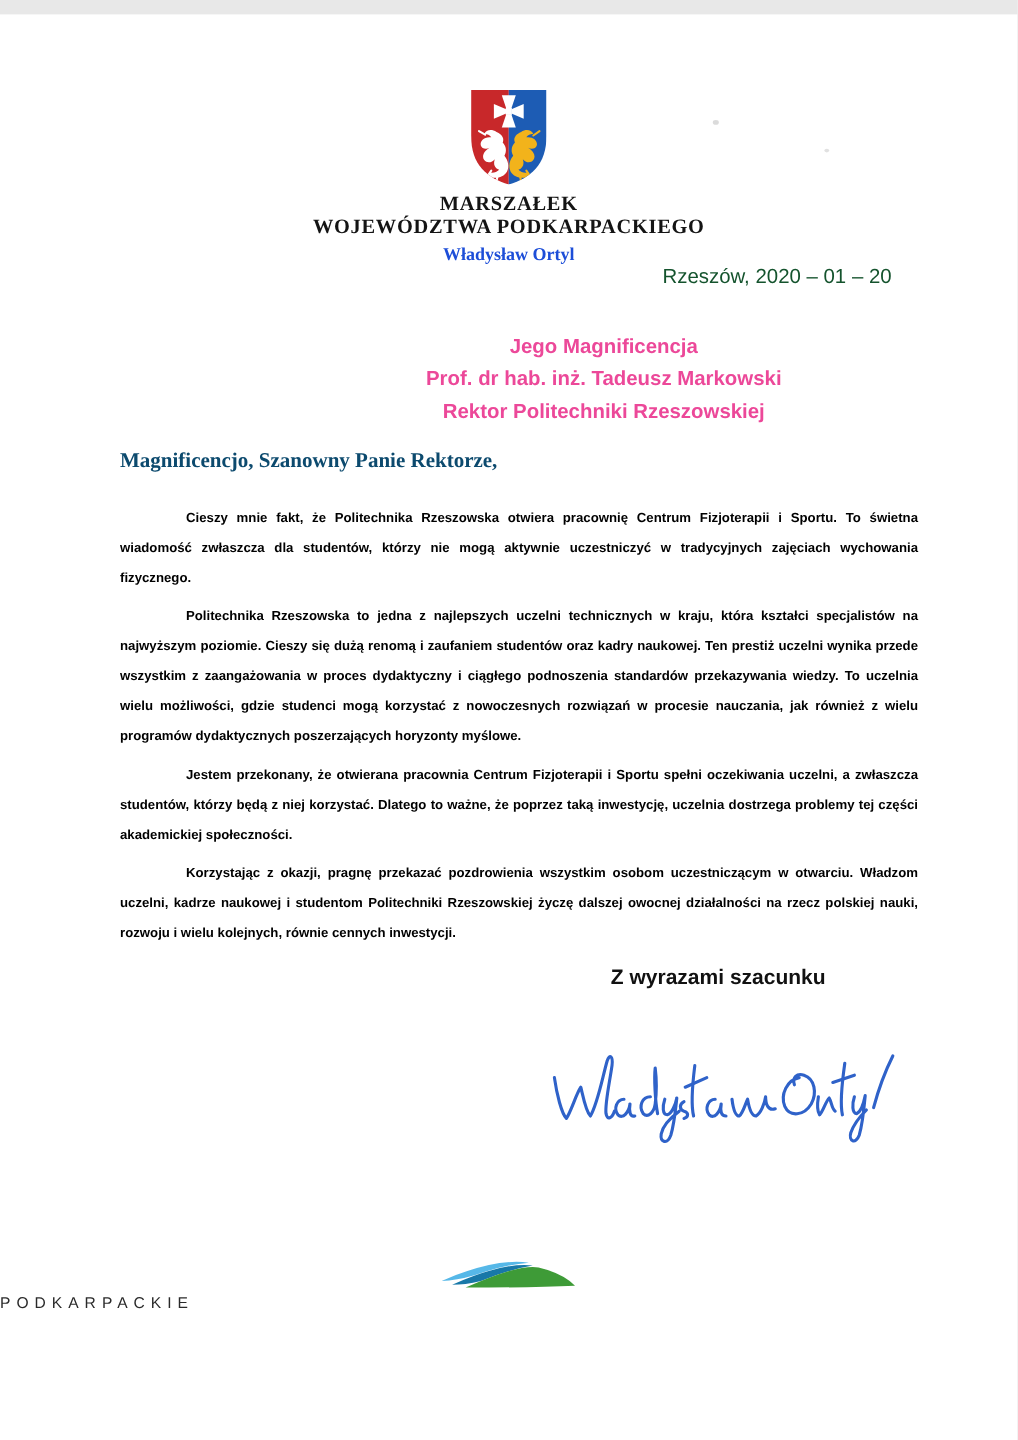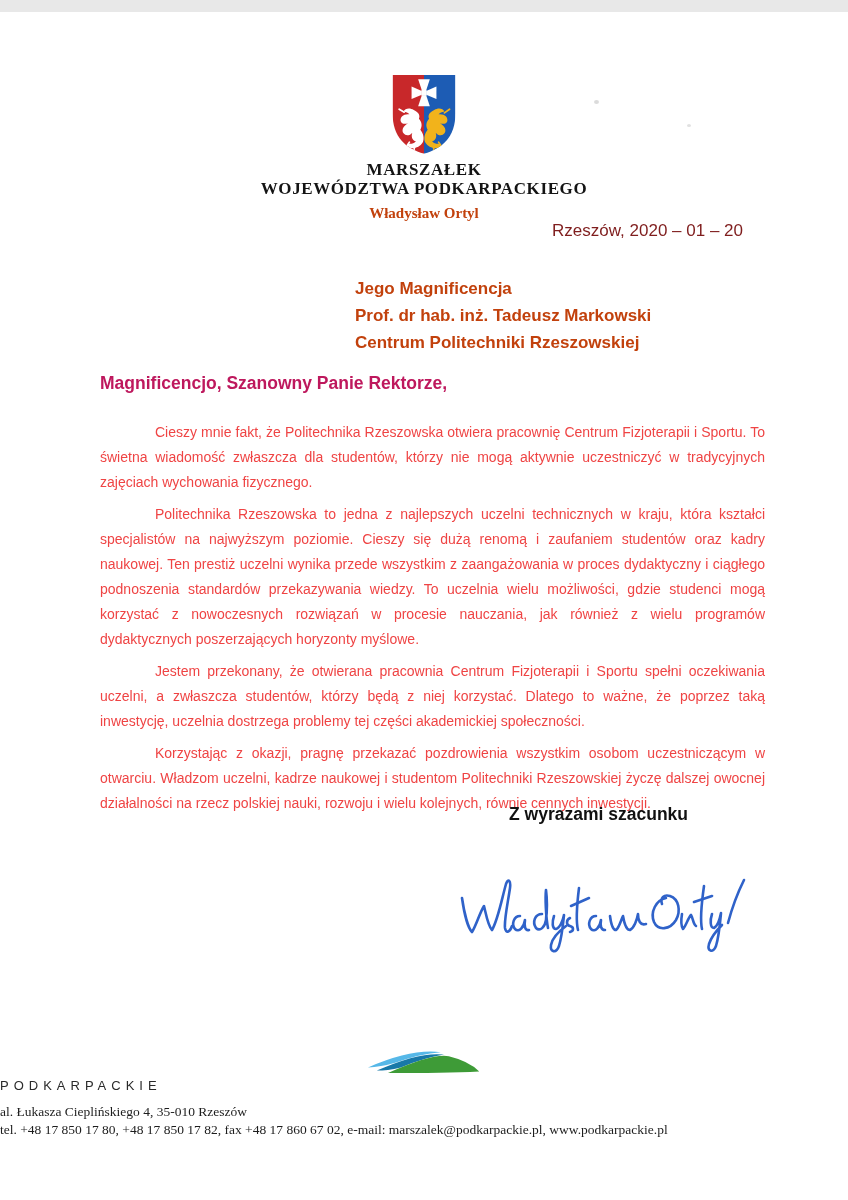--- a/index.html
+++ b/index.html
@@ -15,44 +15,44 @@
   
   .letterhead{position:absolute;top:60px;left:0;width:100%;text-align:center;}
   .crest{display:block;margin:0 auto 4px;}
   .office-line{
     font-family:"Liberation Serif", serif;
     font-weight:bold;font-size:17px;line-height:19px;
     letter-spacing:0.6px;color:#141414;
   }
   .marshal-name{
     font-family:"Liberation Serif", serif;
-    font-weight:bold;font-size:15px;margin-top:7px;color:#c2410c;
+    font-weight:bold;font-size:15px;margin-top:7px;color:#1d4ed8;
   }
   
   .dateline{
     position:absolute;top:209px;right:105px;
-    font-size:17px;color:#7f1d1d;
+    font-size:17px;color:#14532d;
   }
   
   .recipient{
     position:absolute;top:263px;left:355px;
-    font-weight:bold;font-size:17px;line-height:27px;color:#c2410c;
+    font-weight:bold;font-size:17px;line-height:27px;color:#ec4899;text-align:center;
   }
   
   .salutation{
     position:absolute;top:361px;left:100px;
-    font-weight:bold;font-size:17.5px;color:#be185d;
+    font-weight:bold;font-size:17.5px;color:#0c4a6e;font-family:Liberation Serif, serif;
   }
   
   .body-text{position:absolute;top:408px;left:100px;width:665px;}
   .body-text p{
     margin:0 0 7px 0;
     text-align:justify;
     text-indent:55px;
-    font-size:14px;line-height:25px;color:#ef4444;
+    font-size:11px;line-height:25px;color:#000000;font-weight:bold;
   }
   
   .closing{
     position:absolute;top:792px;right:160px;
     font-weight:bold;font-size:17.5px;color:#111;
   }
   .signature{position:absolute;top:856px;left:448px;}
   
   .footer{position:absolute;top:1034px;left:0;width:100%;text-align:left;}
   .footer-logo{display:block;margin:0 auto;}
@@ -109,21 +109,21 @@
     <div class="office-line">MARSZAŁEK</div>
     <div class="office-line">WOJEWÓDZTWA PODKARPACKIEGO</div>
     <div class="marshal-name">Władysław Ortyl</div>
   </div>
 
   <div class="dateline">Rzeszów, 2020 – 01 – 20</div>
 
   <div class="recipient">
     <div>Jego Magnificencja</div>
     <div>Prof. dr hab. inż. Tadeusz Markowski</div>
-    <div>Centrum Politechniki Rzeszowskiej</div>
+    <div>Rektor Politechniki Rzeszowskiej</div>
   </div>
 
   <div class="salutation">Magnificencjo, Szanowny Panie Rektorze,</div>
 
   <div class="body-text">
     <p>Cieszy mnie fakt, że Politechnika Rzeszowska otwiera pracownię Centrum Fizjoterapii i Sportu. To świetna wiadomość zwłaszcza dla studentów, którzy nie mogą aktywnie uczestniczyć w tradycyjnych zajęciach wychowania fizycznego.</p>
     <p>Politechnika Rzeszowska to jedna z najlepszych uczelni technicznych w kraju, która kształci specjalistów na najwyższym poziomie. Cieszy się dużą renomą i zaufaniem studentów oraz kadry naukowej. Ten prestiż uczelni wynika przede wszystkim z zaangażowania w proces dydaktyczny i ciągłego podnoszenia standardów przekazywania wiedzy. To uczelnia wielu możliwości, gdzie studenci mogą korzystać z nowoczesnych rozwiązań w procesie nauczania, jak również z wielu programów dydaktycznych poszerzających horyzonty myślowe.</p>
     <p>Jestem przekonany, że otwierana pracownia Centrum Fizjoterapii i Sportu spełni oczekiwania uczelni, a zwłaszcza studentów, którzy będą z niej korzystać. Dlatego to ważne, że poprzez taką inwestycję, uczelnia dostrzega problemy tej części akademickiej społeczności.</p>
     <p>Korzystając z okazji, pragnę przekazać pozdrowienia wszystkim osobom uczestniczącym w otwarciu. Władzom uczelni, kadrze naukowej i studentom Politechniki Rzeszowskiej życzę dalszej owocnej działalności na rzecz polskiej nauki, rozwoju i wielu kolejnych, równie cennych inwestycji.</p>
   </div>
@@ -163,19 +163,15 @@
     </svg>
   </div>
 
   <div class="footer">
     <svg class="footer-logo" width="120" height="30" viewBox="0 0 150 36" aria-hidden="true">
       <path d="M5,26 Q60,2 96,7 Q70,9 40,20 Q20,26 5,26 Z" fill="#56b8e8"></path>
       <path d="M16,30 Q70,6 100,10 Q76,14 46,26 Q29,30 16,30 Z" fill="#1878a8"></path>
       <path d="M30,33 Q86,8 106,12 Q131,18 144,31 Q100,33 30,33 Z" fill="#3e9b37"></path>
     </svg>
     <div class="footer-logo-text">PODKARPACKIE</div>
-    <div class="footer-address">
-      <div>al. Łukasza Cieplińskiego 4, 35-010 Rzeszów</div>
-      <div>tel. +48 17 850 17 80, +48 17 850 17 82, fax +48 17 860 67 02, e-mail: marszalek@podkarpackie.pl, www.podkarpackie.pl</div>
-    </div>
   </div>
 
 </div>
 
 </body></html>

